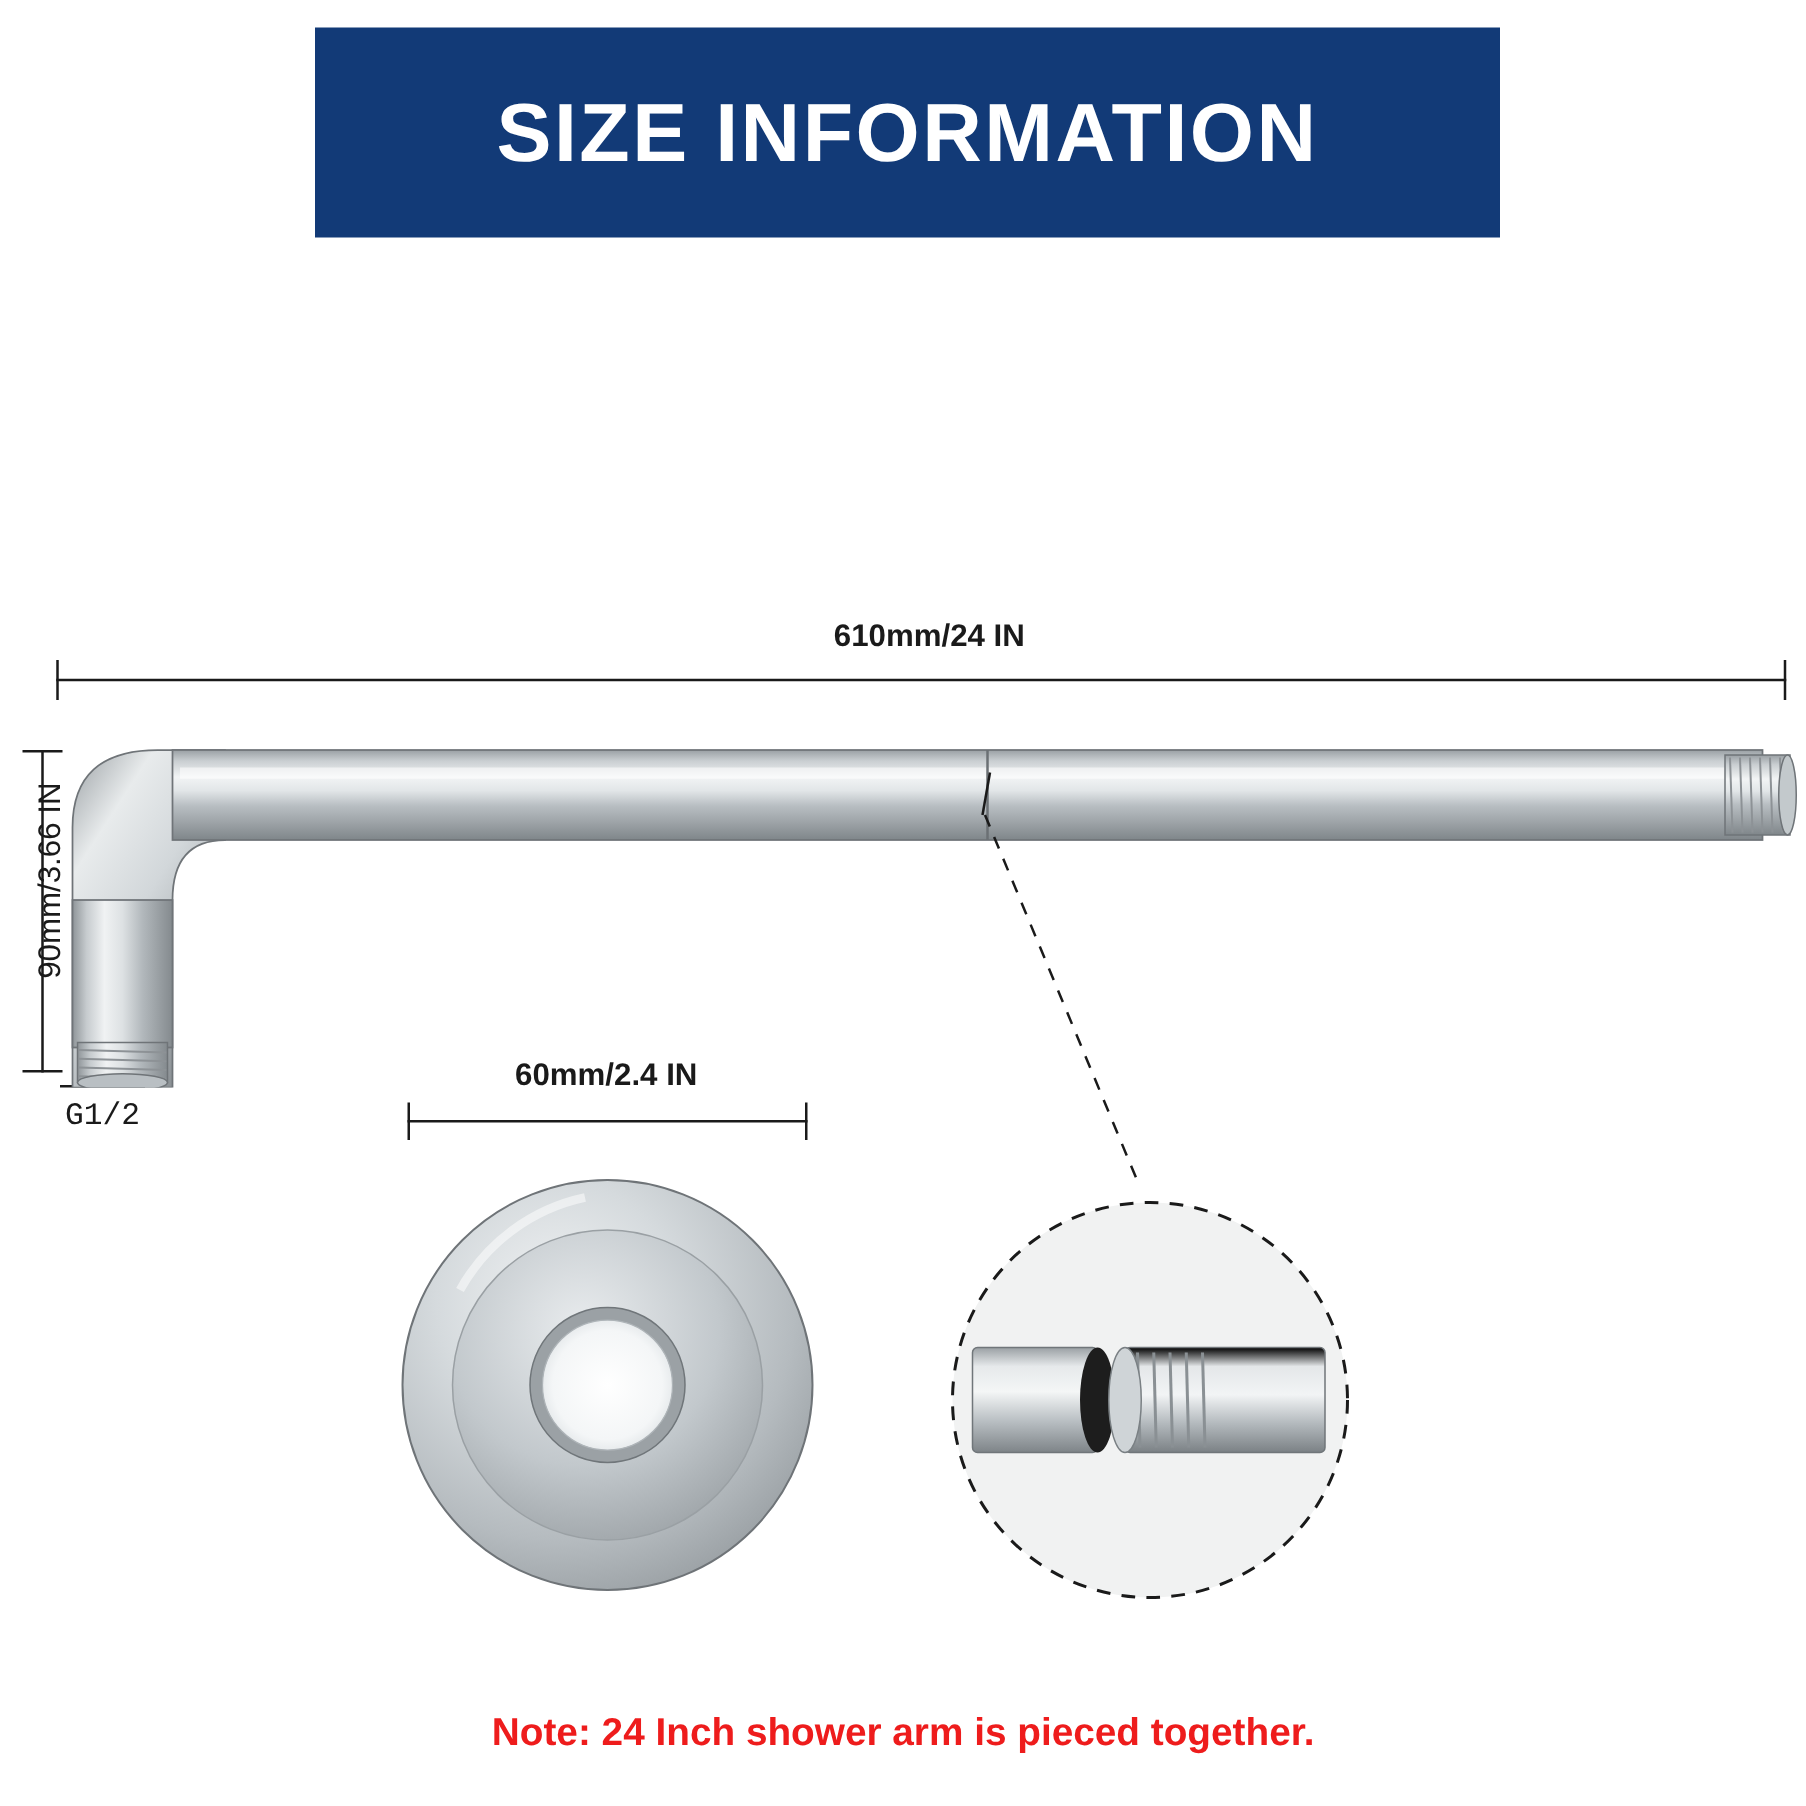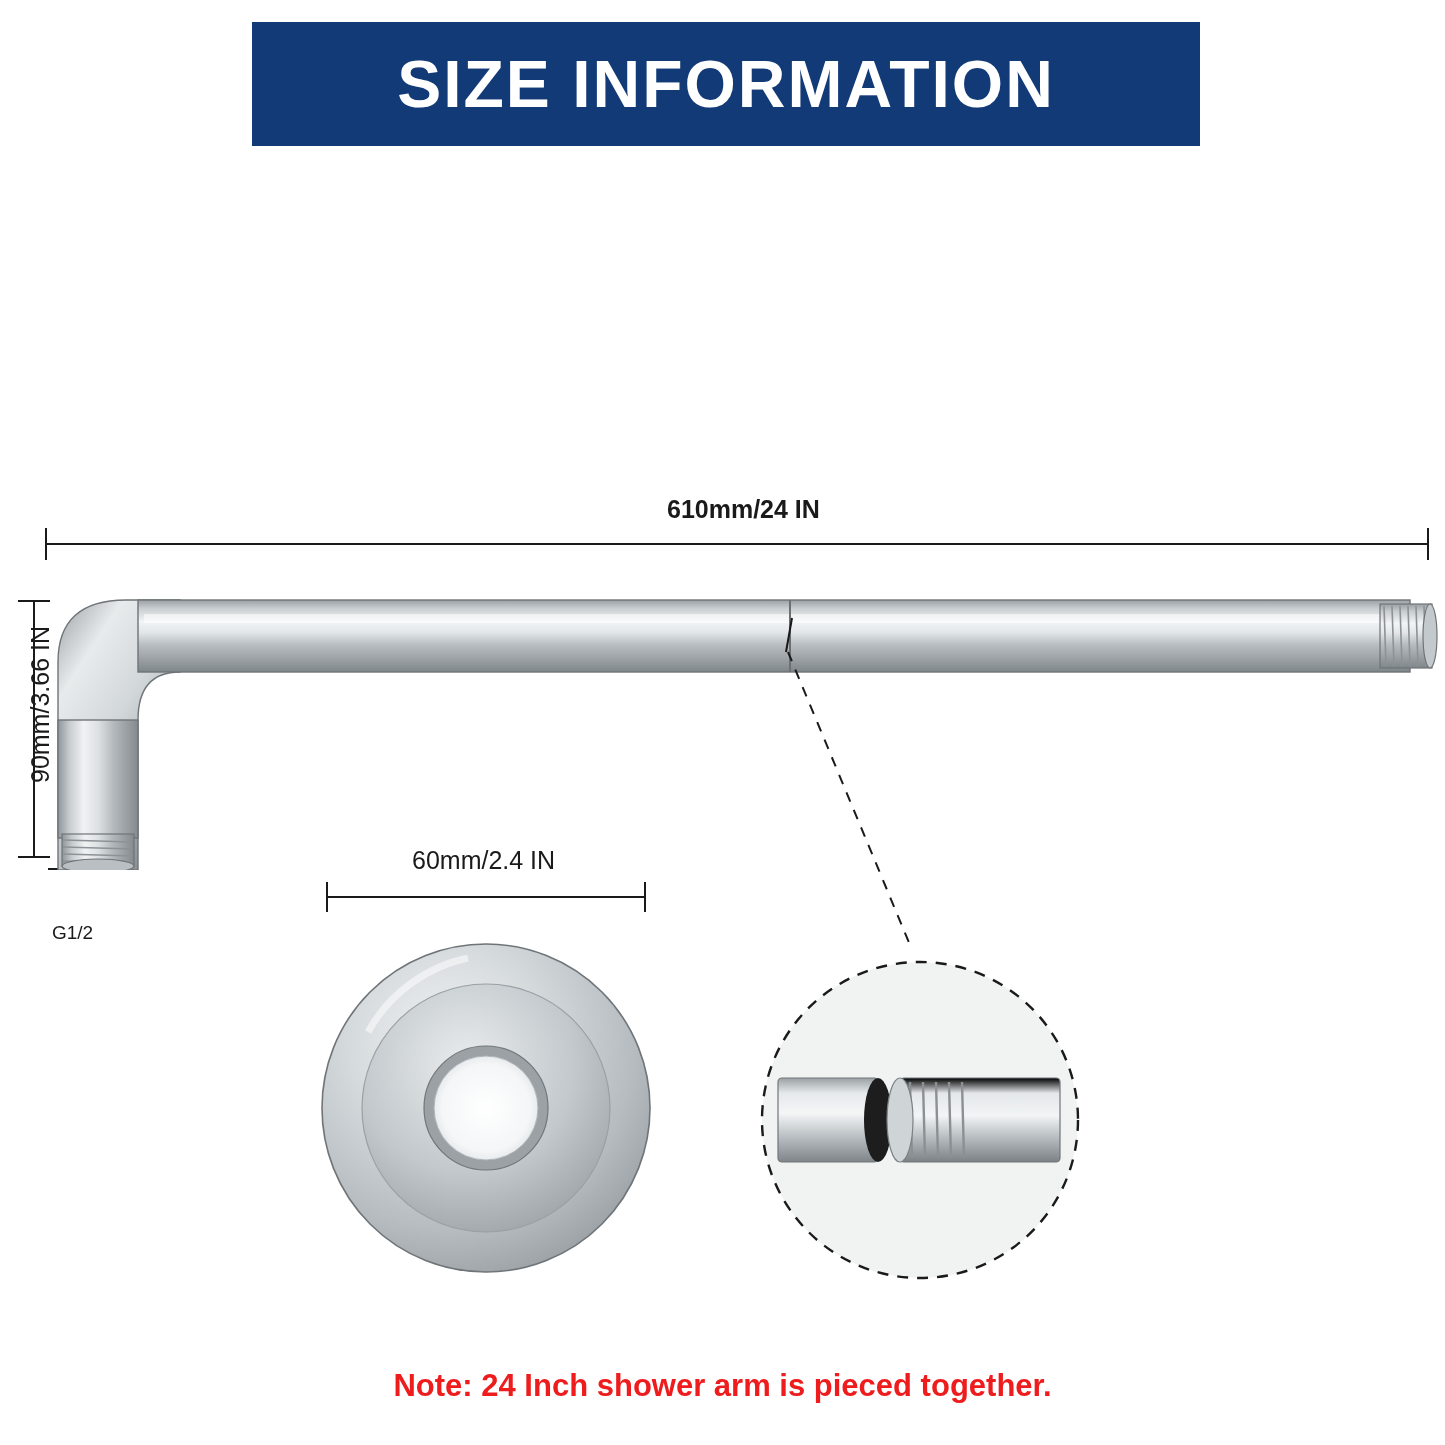--- a/index.html
+++ b/index.html
@@ -14,21 +14,21 @@
     position: relative;
     overflow: hidden;
   }
 
   
   .banner {
     position: absolute;
     left: 252px;
     top: 22px;
     width: 948px;
-    height: 124px;
+    height: 168px;
     background: #123a77;
     display: flex;
     align-items: center;
     justify-content: center;
   }
   .banner-title {
     color: #ffffff;
     font-size: 66px;
     font-weight: bold;
     letter-spacing: 2px;
@@ -92,22 +92,23 @@
     height: 2px;
   }
   #left-dim-cap-bottom {
     left: 18px;
     top: 856px;
     width: 32px;
     height: 2px;
   }
   #g12-label {
     left: 52px;
-    top: 922px;
-    font-size: 19px;
+    top: 878px;
+    font-size: 25px;
+    font-family: Liberation Mono, monospace;
   }
   #g12-underline {
     left: 48px;
     top: 868px;
     width: 68px;
     height: 2px;
   }
 
   
   #shower-arm {
@@ -115,20 +116,21 @@
     left: 40px;
     top: 570px;
     width: 1400px;
     height: 300px;
   }
 
   
   #flange-dim-label {
     left: 412px;
     top: 846px;
+    font-weight: bold;
   }
   #flange-dim-line {
     left: 326px;
     top: 896px;
     width: 320px;
     height: 2px;
   }
   #flange-dim-cap-left {
     left: 326px;
     top: 882px;

